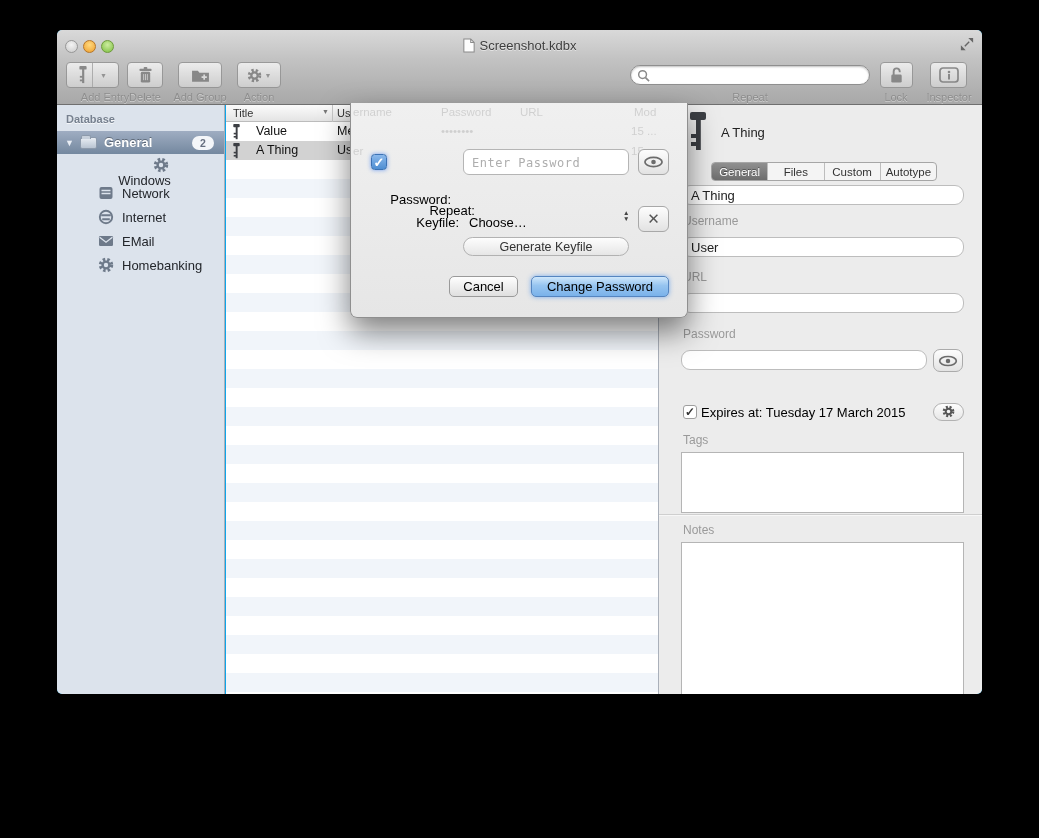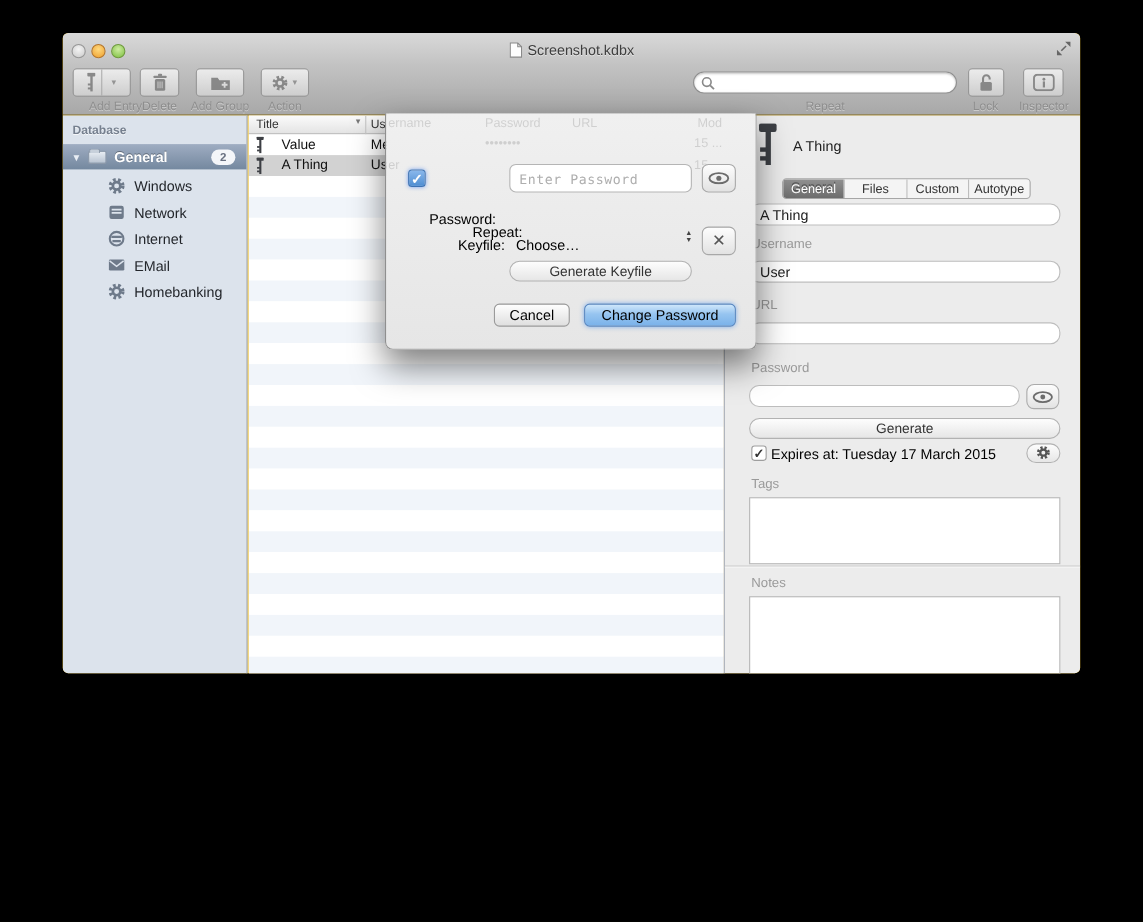--- a/index.html
+++ b/index.html
@@ -1,20 +1,20 @@
 <!DOCTYPE html>
 <html><head>
 <meta charset="utf-8">
 <style>
   html,body{margin:0;padding:0;background:#000;}
   *{box-sizing:border-box;}
   .stage{position:relative;width:1039px;height:838px;background:#000;overflow:hidden;
          font-family:"Liberation Sans",sans-serif;-webkit-font-smoothing:antialiased;}
-  .window{position:absolute;left:57px;top:30px;width:925px;height:582px;border-radius:5px;
-          overflow:hidden;background:#eab308;box-shadow:0 22px 50px rgba(0,0,0,.65);}
+  .window{position:absolute;left:57px;top:30px;width:925px;height:664px;border-radius:5px;
+          overflow:hidden;background:#0ea5e9;box-shadow:0 22px 50px rgba(0,0,0,.65);}
   
   .header{position:absolute;left:0;top:0;width:100%;height:75px;
           background:linear-gradient(#d9d9d9,#c2c2c2 40%,#a8a8a8);border-bottom:1px solid #6f6f6f;}
   .tl{position:absolute;top:10px;width:13px;height:13px;border-radius:50%;}
   .tl.close{left:8px;background:radial-gradient(circle at 50% 35%,#f4f4f4,#c9c9c9);border:1px solid #979797;}
   .tl.min{left:26px;background:radial-gradient(circle at 50% 35%,#ffd97e,#ee9f2e);border:1px solid #b5762a;}
   .tl.zoom{left:44px;background:radial-gradient(circle at 50% 35%,#cdeca0,#7cbf3f);border:1px solid #6e9a3c;}
   .win-title{position:absolute;top:8px;left:0;width:100%;text-align:center;font-size:13px;color:#3e3e3e;
              text-shadow:0 1px 0 rgba(255,255,255,.5);}
   .win-title svg{vertical-align:-3px;margin-right:5px;}
@@ -244,21 +244,21 @@
     </div>
 
     <div class="sidebar">
       <div class="sb-header">Database</div>
       <div class="sb-group">
         <span class="tri">▼</span>
         <span class="sb-folder"></span>
         <span class="lbl">General</span>
         <span class="badge">2</span>
       </div>
-      <div class="sb-item" style="top:52px;">
+      <div class="sb-item" style="top:52px;flex-direction:column;">
         <svg class="ic">
             <use href="#i-gear"></use>
           </svg>
         <span class="lbl">Windows</span>
       </div>
       <div class="sb-item" style="top:76px;">
         <svg class="ic">
             <use href="#i-server"></use>
           </svg>
         <span class="lbl">Network</span>
@@ -356,23 +356,20 @@
       <input class="ifield" style="top: 132px;" value="User">
       <div class="ilabel" style="top:165px;">URL</div>
       <input class="ifield" style="top: 188px;" value="">
       <div class="ilabel" style="top:222px;">Password</div>
       <input class="ifield" style="top: 245px; width: 246px;" type="password" value="">
       <div class="eyebtn" style="left:274px;top:244px;">
         <svg width="20" height="12">
             <use href="#i-eye"></use>
           </svg>
       </div>
-      <div class="pillbtn" style="left:22px;top:275px;width:283px;height:19px;line-height:18px;">
-        <span>Generate</span>
-      </div>
       <div class="chk" style="left:24px;top:300px;">
         <span>✓</span>
       </div>
       <div class="expires" style="top:300px;">Expires at: Tuesday 17 March 2015</div>
       <div class="pillbtn" style="left:274px;top:298px;width:31px;height:18px;line-height:16px;">
         <svg width="13" height="13" style="color:#555;vertical-align:-2px;">
             <use href="#i-gear"></use>
           </svg>
       </div>
       <div class="ilabel" style="top:328px;">Tags</div>

